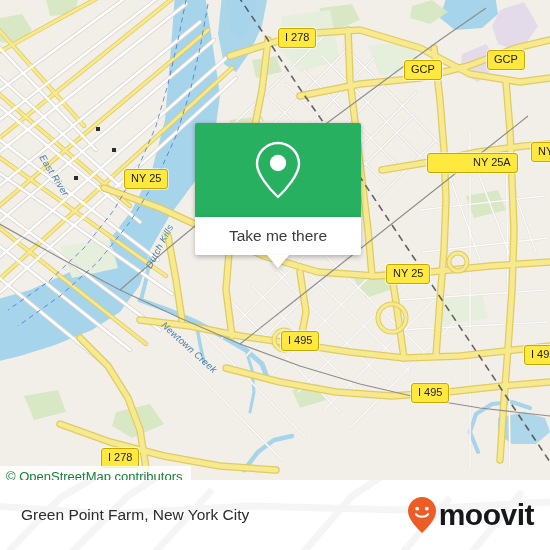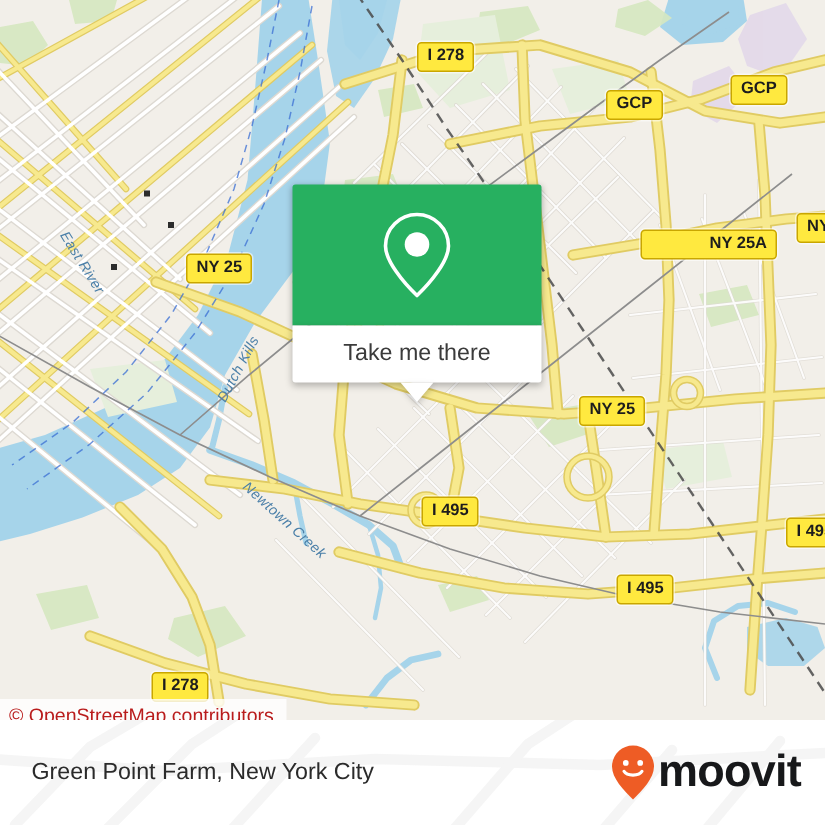--- a/index.html
+++ b/index.html
@@ -9,27 +9,27 @@
   
   #map{position:absolute;left:0;top:0;width:550px;height:480px;overflow:hidden;background:#f2efe9;}
   #map svg{position:absolute;left:0;top:0;display:block;}
 
   .maplabel{position:absolute;font-family:"Liberation Sans",sans-serif;font-size:9px;color:#5b6d84;
             white-space:nowrap;pointer-events:none;}
   .waterlabel{color:#4a7fa8;font-style:italic;font-size:9.5px;letter-spacing:.3px;}
 
   
   .shield{position:absolute;background:#ffe93f;border:1.6px solid #c9a600;border-radius:3px;
-          color:#1d1d1d;font-family:"Liberation Sans",sans-serif;font-weight:bold;font-size:11px;
+          color:#1d1d1d;font-family:"Liberation Sans",sans-serif;font-weight:normal;font-size:11px;
           line-height:1;padding:3px 6px 4px;white-space:nowrap;
           box-shadow:0 0 0 1px rgba(255,255,255,.55);}
 
   
   #attrib{position:absolute;left:0;top:466px;height:22px;line-height:22px;
-          background:rgba(255,255,255,.80);padding:0 8px 0 6px;font-size:13px;color:#b91c1c;
+          background:rgba(255,255,255,.80);padding:0 8px 0 6px;font-size:13px;color:#15803d;
           font-family:"Liberation Sans",sans-serif;white-space:nowrap;}
 
   
   #callout{position:absolute;left:195px;top:123px;width:166px;}
   #callout-body{width:166px;height:94px;background:#27b060;border-radius:2px 2px 0 0;
                 display:flex;align-items:center;justify-content:center;
                 box-shadow:0 1px 4px rgba(0,0,0,.30);}
   #callout-foot{position:relative;width:166px;height:38px;background:#fff;border-radius:0 0 2px 2px;
                 display:flex;align-items:center;justify-content:center;
                 box-shadow:0 2px 5px rgba(0,0,0,.26);}

